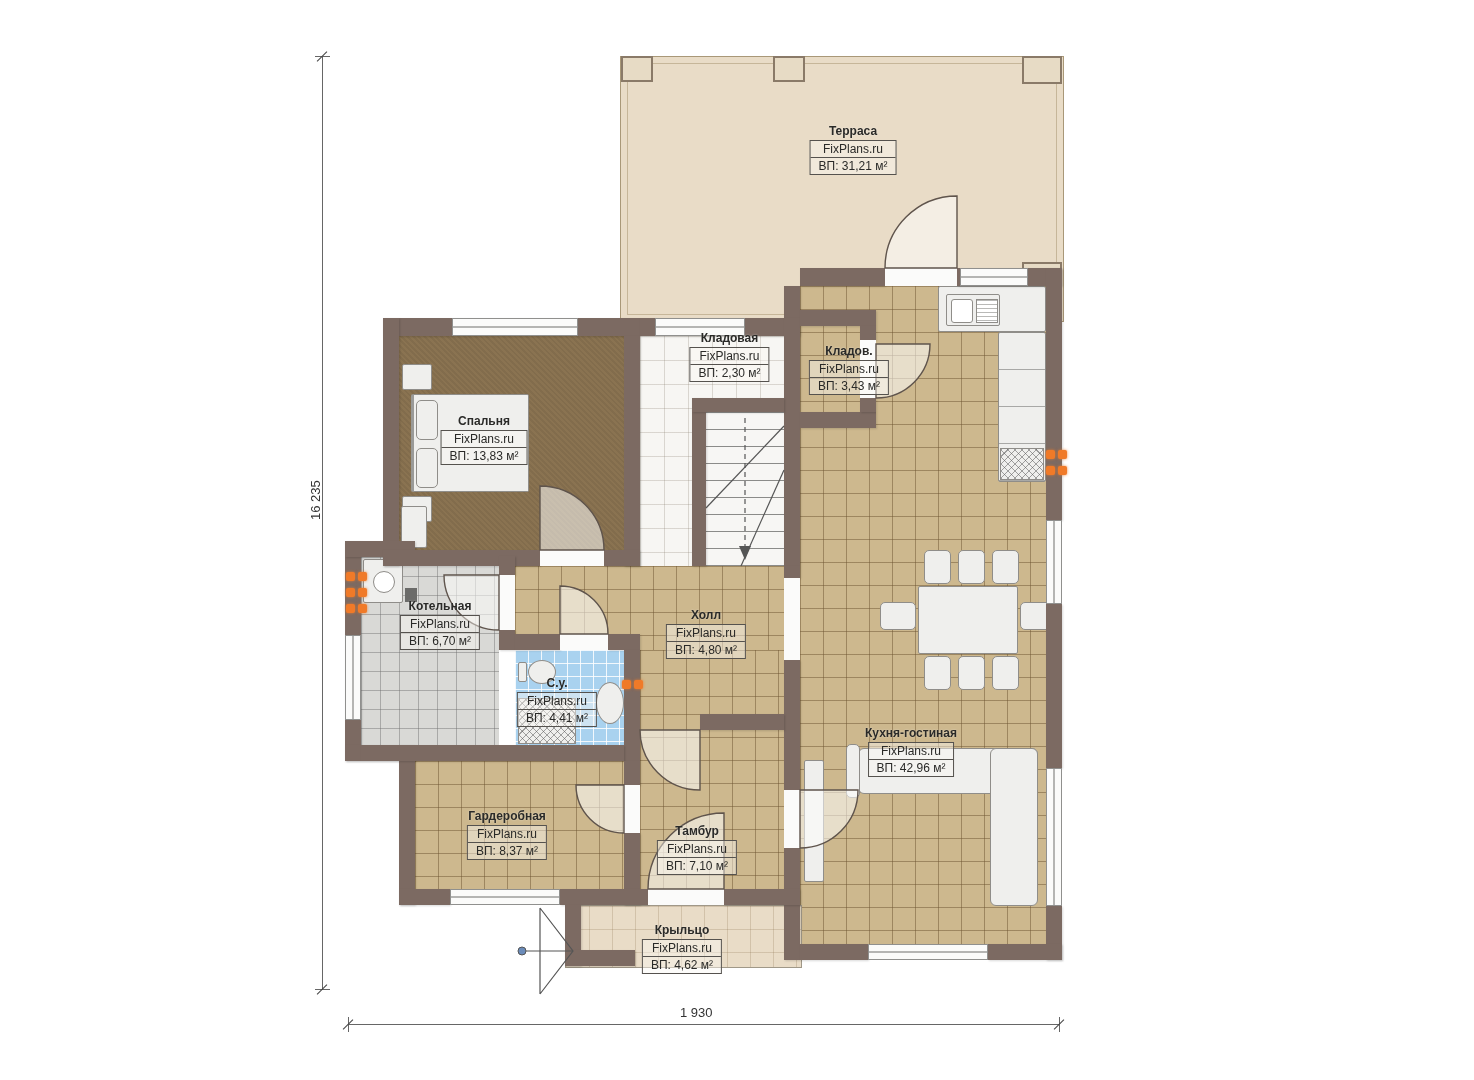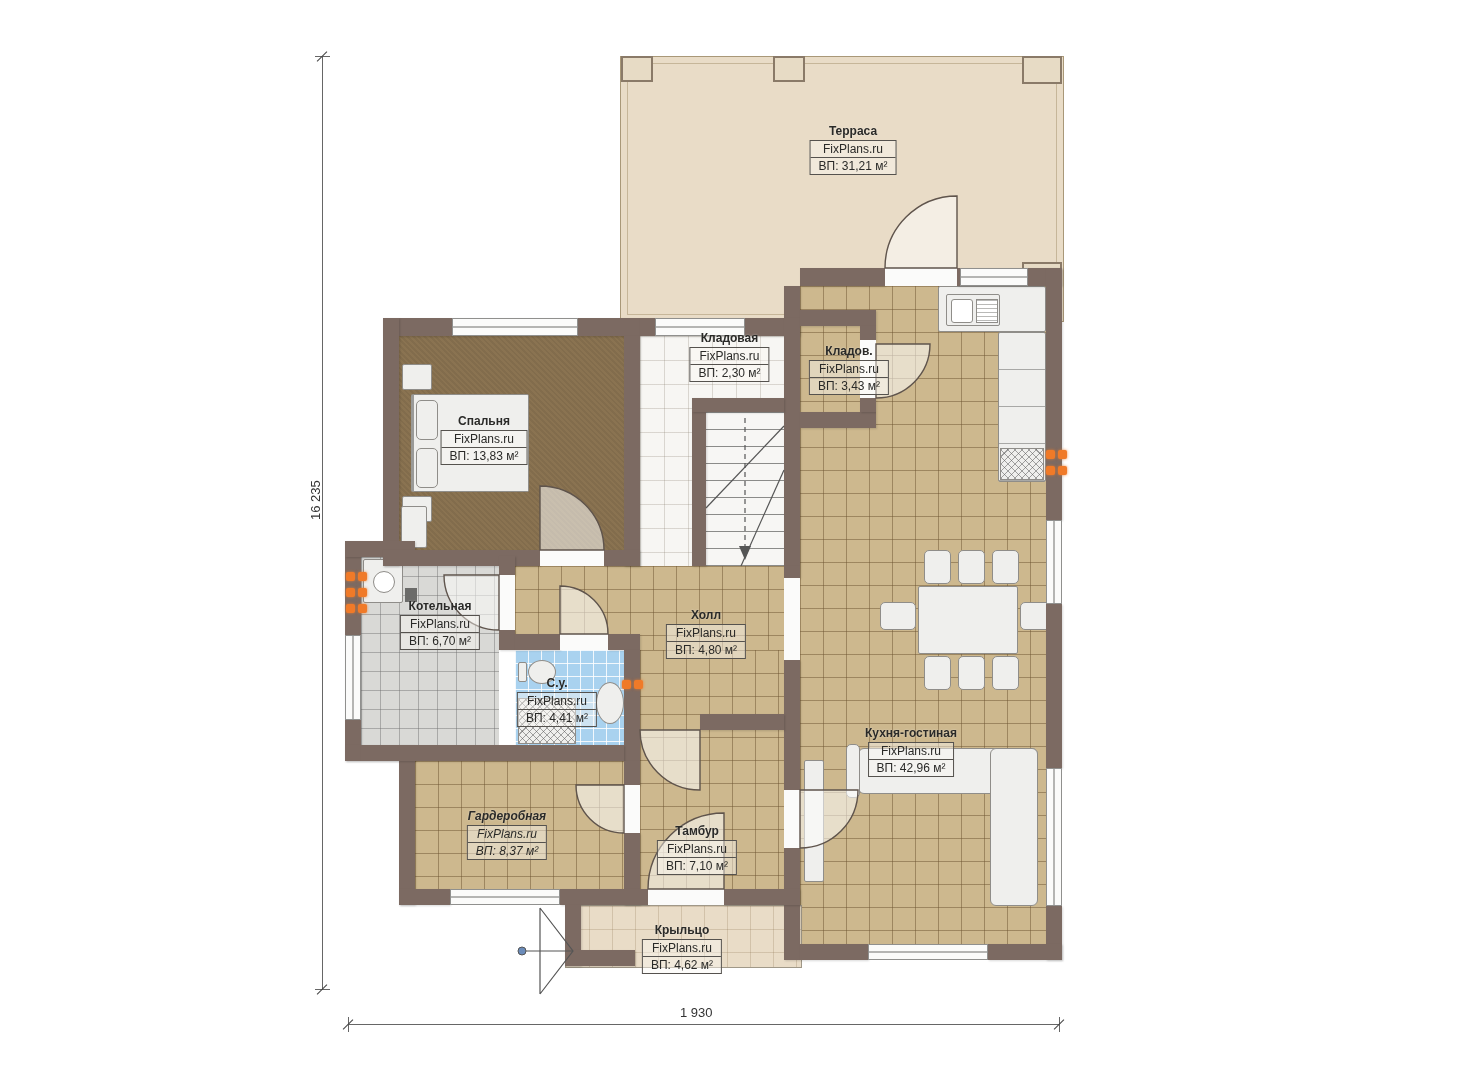--- a/index.html
+++ b/index.html
@@ -295,21 +295,21 @@
       <div class="rl-area">ВП: 4,41 м²</div>
     </div>
   </div>
   <div class="room-label" style="left:882px;top:726px;margin-left:29px;">
     <div class="rl-name">Кухня-гостиная</div>
     <div class="rl-box">
       <div class="rl-wm">FixPlans.ru</div>
       <div class="rl-area">ВП: 42,96 м²</div>
     </div>
   </div>
-  <div class="room-label" style="left:507px;top:809px;font-style:italic;">
+  <div class="room-label" style="left:507px;top:809px;">
     <div class="rl-name">Гардеробная</div>
     <div class="rl-box">
       <div class="rl-wm">FixPlans.ru</div>
       <div class="rl-area">ВП: 8,37 м²</div>
     </div>
   </div>
   <div class="room-label" style="left:697px;top:824px;">
     <div class="rl-name">Тамбур</div>
     <div class="rl-box">
       <div class="rl-wm">FixPlans.ru</div>

